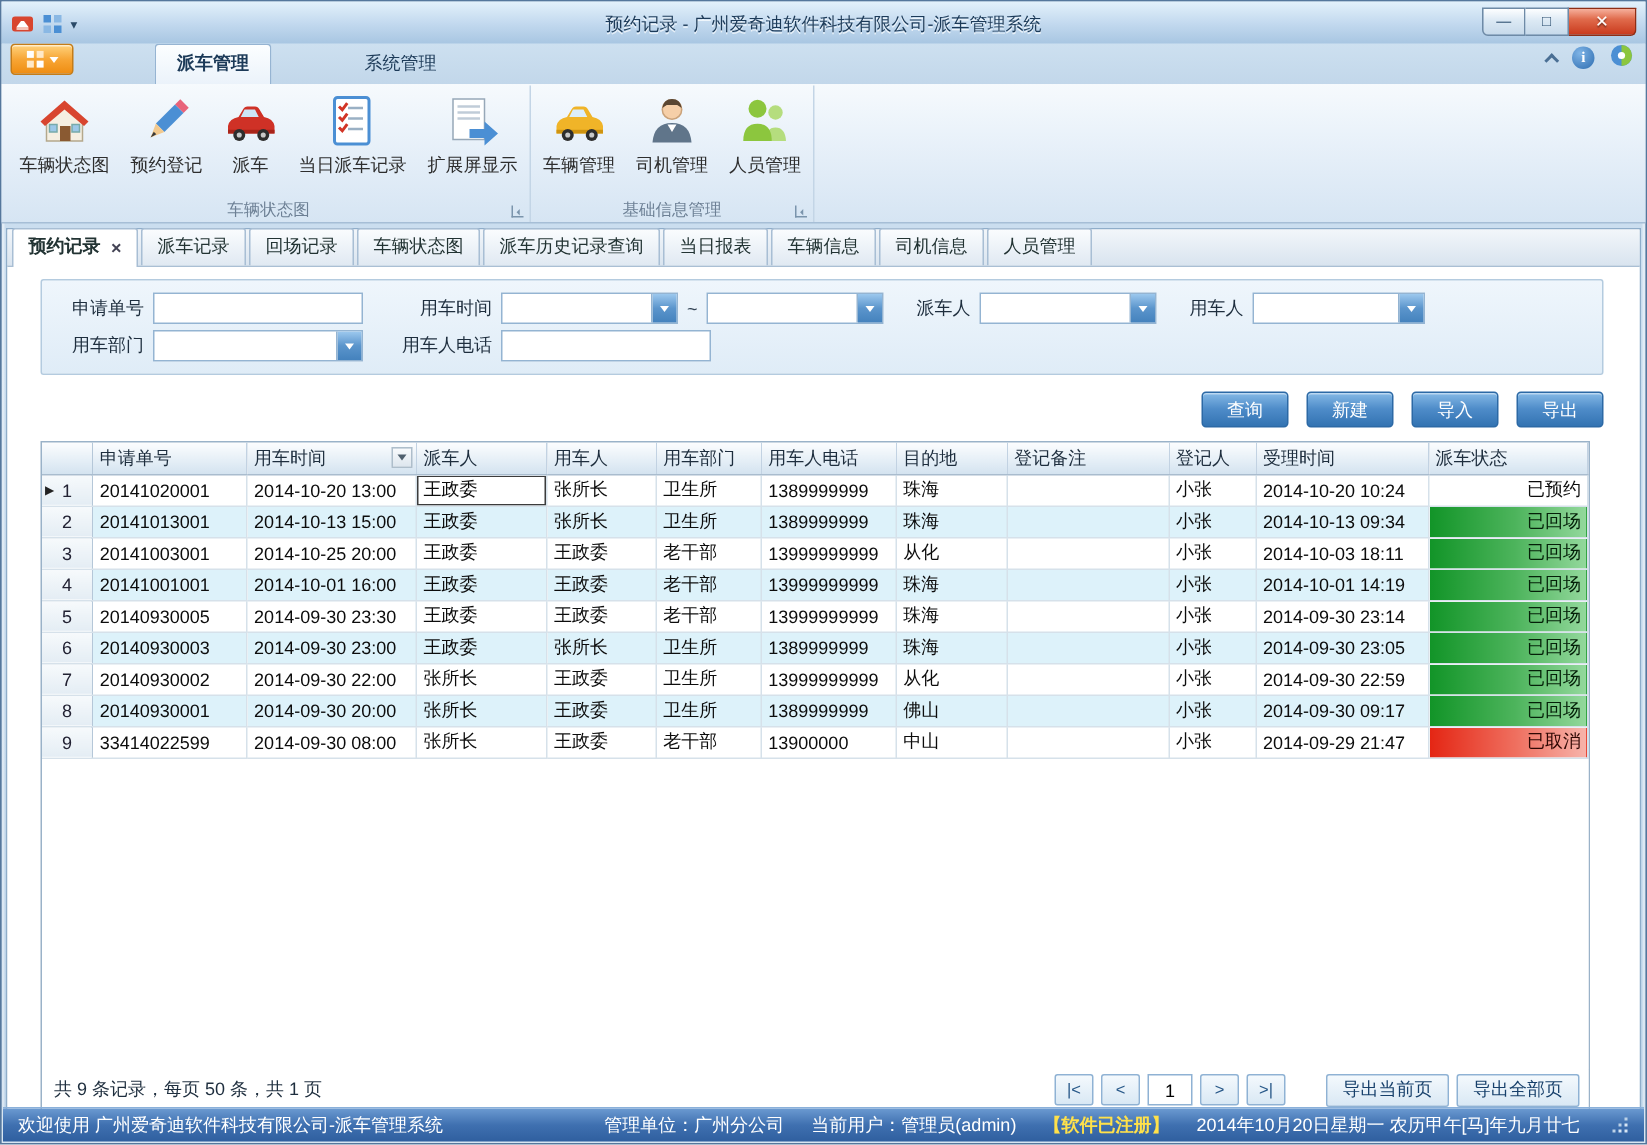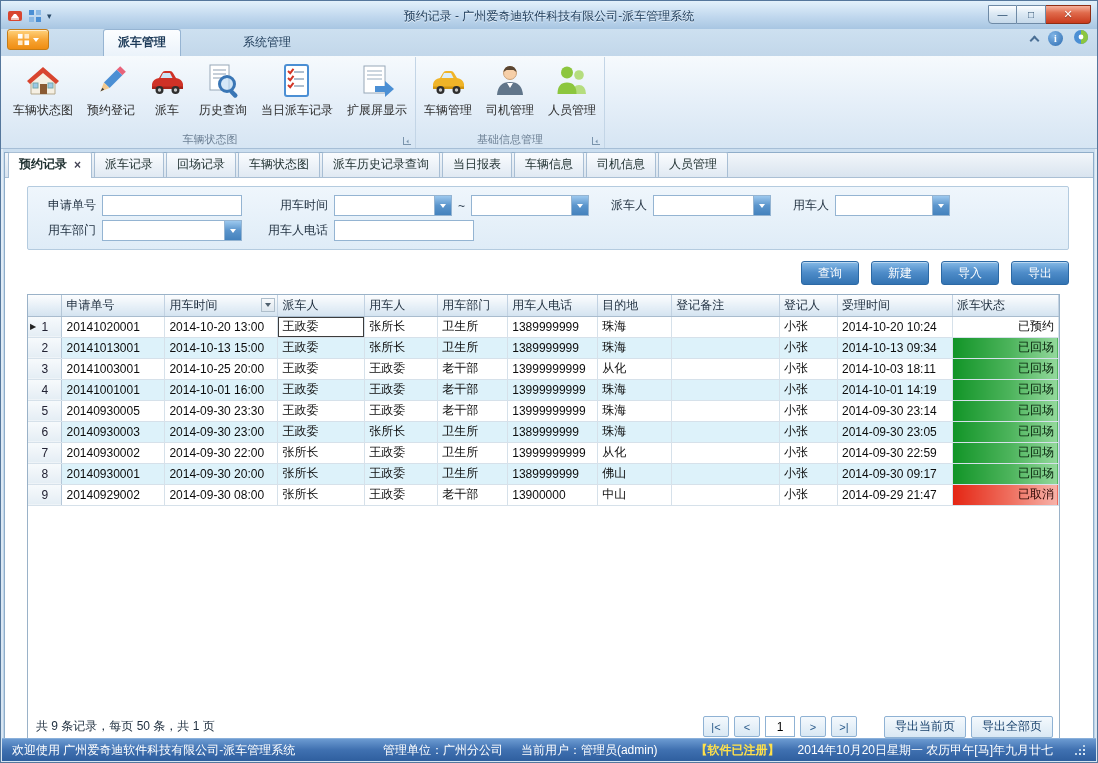--- a/index.html
+++ b/index.html
@@ -96,21 +96,21 @@
   .pg-spacer{flex:1;}
   .pg-btn{min-width:26px;height:21px;padding:0 4px;border:1px solid #8fb2d4;border-radius:2px;background:linear-gradient(#f4f9fd,#d9e8f4);color:#2a5a8a;font-size:11px;display:flex;align-items:center;justify-content:center;}
   .pg-input{width:30px;height:21px;border:1px solid #8fb2d4;text-align:center;font-family:inherit;font-size:12px;}
   .pg-export{height:22px;padding:0 10px;border:1px solid #8fb2d4;border-radius:2px;background:linear-gradient(#f4f9fd,#d9e8f4);color:#17406b;display:flex;align-items:center;justify-content:center;}
   .pg-export.first{margin-left:22px;}
 
   
   .statusbar{height:23px;flex:0 0 auto;background:linear-gradient(#6b9ad1,#3f70b0 50%,#2f5f9f);border-top:1px solid #8ab0da;display:flex;align-items:center;padding:0 10px;color:#fff;position:absolute;left:1px;right:1px;bottom:1px;}
   .sb-left{flex:1;white-space:nowrap;}
   .sb-right{display:flex;align-items:center;gap:18px;margin-right:22px;white-space:nowrap;}
-  .sb-reg{color:#ffe14a;font-weight:bold;margin-left:20px;}
+  .sb-reg{color:#ffe14a;font-weight:bold;}
   .grip{width:11px;height:11px;position:relative;}
   .grip::before{content:"";position:absolute;right:1px;bottom:1px;width:2px;height:2px;background:#d7e6f5;box-shadow:-4px 0 0 #d7e6f5,-8px 0 0 #bcd2e8,0 -4px 0 #d7e6f5,-4px -4px 0 #bcd2e8,0 -8px 0 #bcd2e8;}
   .window{position:relative;}
 </style>
 </head>
 <body>
 
 <div class="window">
 
   <div class="titlebar">
@@ -194,31 +194,20 @@
               <div class="rb-icon"><svg viewBox="0 0 36 36">
                   <path d="M3 21 q1 -5 7 -6 l3 -5 q1 -2 3 -2 h5 q2 0 3 2 l3 5 q6 1 7 6 v5 h-31 z" fill="#cf3126"></path>
                   <rect x="3" y="23.5" width="31" height="2.5" fill="#a82419"></rect>
                   <path d="M14 10 h7 l2.5 5 h-12 z" fill="#cde6f7"></path>
                   <circle cx="10.5" cy="27" r="4" fill="#2e2e2e"></circle>
                   <circle cx="10.5" cy="27" r="1.7" fill="#c8c8c8"></circle>
                   <circle cx="26.5" cy="27" r="4" fill="#2e2e2e"></circle>
                   <circle cx="26.5" cy="27" r="1.7" fill="#c8c8c8"></circle>
                 </svg></div>
               <div class="rb-label">派车</div>
-            </div>
-            <div class="rb-item">
-              <div class="rb-icon"><svg viewBox="0 0 36 36">
-                  <rect x="5" y="2" width="19" height="25" fill="#fff" stroke="#97a8b8"></rect>
-                  <line x1="8" y1="7" x2="21" y2="7" stroke="#b8c4d0" stroke-width="1.6"></line>
-                  <line x1="8" y1="11" x2="21" y2="11" stroke="#b8c4d0" stroke-width="1.6"></line>
-                  <line x1="8" y1="15" x2="21" y2="15" stroke="#b8c4d0" stroke-width="1.6"></line>
-                  <circle cx="22" cy="21" r="7.5" fill="rgba(190,220,245,.65)" stroke="#3a76b5" stroke-width="3"></circle>
-                  <rect x="27" y="26" width="9" height="4.5" rx="2" transform="rotate(45 27 26)" fill="#3a76b5"></rect>
-                </svg></div>
-              <div class="rb-label">历史查询</div>
             </div>
             <div class="rb-item">
               <div class="rb-icon"><svg viewBox="0 0 36 36">
                   <rect x="6" y="2" width="23" height="31" rx="2" fill="#fff" stroke="#4b8fd4" stroke-width="2"></rect>
                   <line x1="15" y1="9" x2="25" y2="9" stroke="#9ab0c4" stroke-width="1.6"></line>
                   <line x1="15" y1="16" x2="25" y2="16" stroke="#9ab0c4" stroke-width="1.6"></line>
                   <line x1="15" y1="23" x2="25" y2="23" stroke="#9ab0c4" stroke-width="1.6"></line>
                   <path d="M9 8 l2.2 2.2 3.3 -4.4" stroke="#d23526" stroke-width="2" fill="none"></path>
                   <path d="M9 15 l2.2 2.2 3.3 -4.4" stroke="#d23526" stroke-width="2" fill="none"></path>
                   <path d="M9 22 l2.2 2.2 3.3 -4.4" stroke="#d23526" stroke-width="2" fill="none"></path>
@@ -509,21 +498,21 @@
                 <td>卫生所</td>
                 <td>1389999999</td>
                 <td>佛山</td>
                 <td></td>
                 <td>小张</td>
                 <td>2014-09-30 09:17</td>
                 <td class="st st-returned">已回场</td>
               </tr>
               <tr>
                 <td class="row-head"><span class="row-num">9</span></td>
-                <td>20140929002</td>
+                <td>33414022599</td>
                 <td>2014-09-30 08:00</td>
                 <td>张所长</td>
                 <td>王政委</td>
                 <td>老干部</td>
                 <td>13900000</td>
                 <td>中山</td>
                 <td></td>
                 <td>小张</td>
                 <td>2014-09-29 21:47</td>
                 <td class="st st-cancelled">已取消</td>

